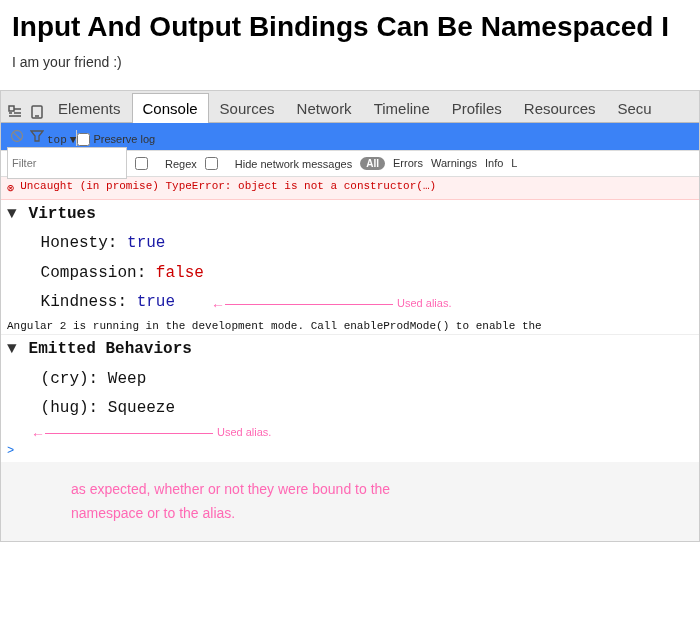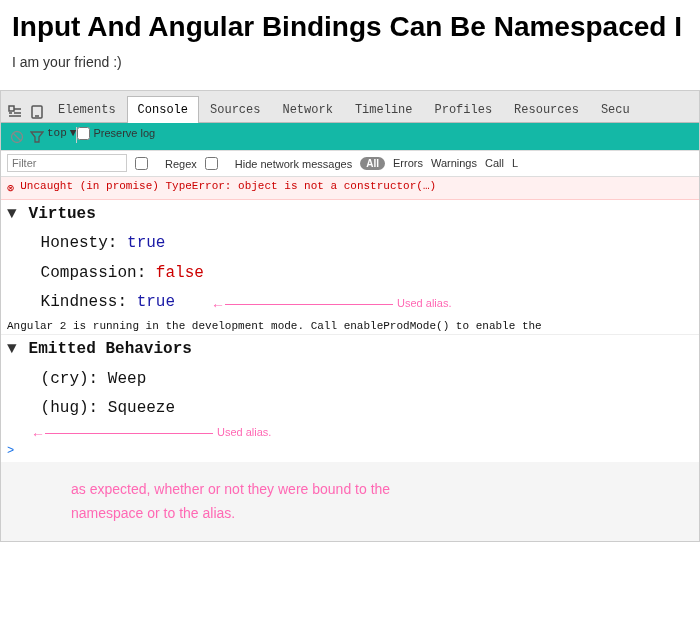--- a/index.html
+++ b/index.html
@@ -35,43 +35,43 @@
       display: flex;
       background: #e8e8e8;
       border-bottom: 1px solid #bbb;
       padding: 0 4px;
       align-items: flex-end;
       height: 32px;
     }
 
     .devtools-tab {
       padding: 6px 10px;
-      font-size: 12px;
+      font-size: 15px;
       color: #444;
       cursor: pointer;
       border: 1px solid transparent;
       border-bottom: none;
       background: transparent;
       position: relative;
       top: 1px;
-      font-family: Liberation Mono, monospace;
+      font-family: Liberation Sans, sans-serif;
     }
 
     .devtools-tab.active {
       background: #fff;
       border-color: #bbb;
       border-bottom-color: #fff;
       color: #000;
       font-weight: 500;
     }
 
     .devtools-toolbar {
       display: flex;
-      align-items: flex-start;
-      background: #14b8a6;
+      align-items: flex-end;
+      background: #3b82f6;
       border-bottom: 1px solid #ddd;
       padding: 4px 6px;
       gap: 0;
       height: 28px;
     }
 
     .toolbar-dropdown {
       display: flex;
       align-items: center;
       gap: 3px;
@@ -95,21 +95,21 @@
       align-items: center;
       background: #fff;
       border-bottom: 1px solid #ddd;
       padding: 3px 6px;
       gap: 8px;
       height: 26px;
     }
 
     .filter-input {
       width: 120px;
-      height: 18px;
+      height: 32px;
       border: 1px solid #ccc;
       padding: 1px 4px;
       font-size: 11px;
       font-family: Arial, sans-serif;
       outline: none;
     }
 
     .filter-checkbox-label {
       display: flex;
       align-items: flex-end;
@@ -257,21 +257,21 @@
 
     .row-with-annotation {
       display: flex;
       align-items: center;
     }
   </style>
 </head>
 <body>
 
 <div class="page-content">
-  <h1 class="page-title">Input And Angular Bindings Can Be Namespaced I</h1>
+  <h1 class="page-title">Input And Output Bindings Can Be Namespaced I</h1>
   <p class="page-subtitle">I am your friend :)</p>
 </div>
 
 <div class="devtools-panel">
 
   <div class="devtools-tabs">
     <div class="devtools-icons-left">
       <div class="icon-btn">
         <svg width="14" height="14" viewBox="0 0 14 14" fill="none">
           <rect x="1" y="1" width="5" height="5" stroke="#555" stroke-width="1.5" fill="none"></rect>
@@ -327,21 +327,21 @@
       <input type="checkbox" style="">
       <span>Regex</span>
     </label>
     <label class="filter-checkbox-label">
       <input type="checkbox" style="">
       <span>Hide network messages</span>
     </label>
     <span class="filter-badge">All</span>
     <span class="filter-level">Errors</span>
     <span class="filter-level">Warnings</span>
-    <span class="filter-level">Call</span>
+    <span class="filter-level">Info</span>
     <span class="filter-level">L</span>
   </div>
 
   <div class="devtools-console">
 
     <div class="console-error">
       <span class="error-icon">⊗</span>
       <span>Uncaught (in promise) TypeError: object is not a constructor(…)</span>
     </div>
 

